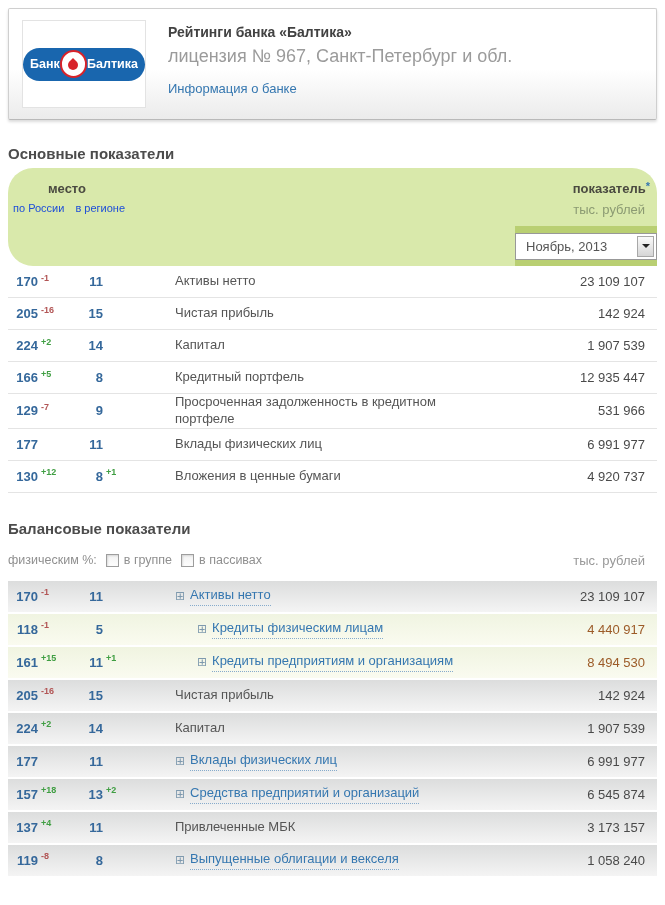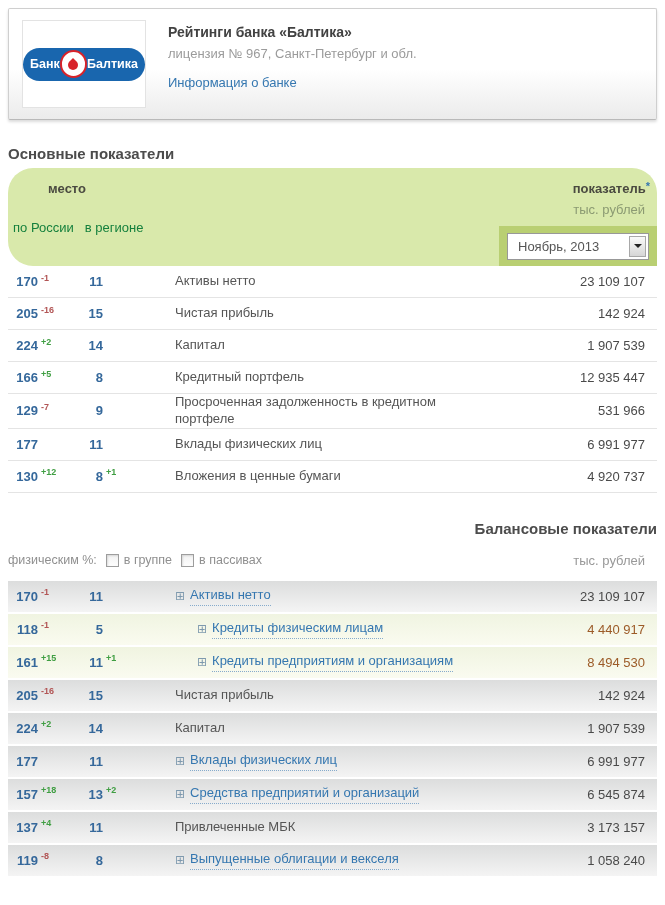--- a/index.html
+++ b/index.html
@@ -15,37 +15,37 @@
     margin:11px 0 0 13px; display:flex; align-items:center; justify-content:center; }
   .logo-pill { width:122px; height:33px; background:#1966ae; border-radius:17px;
     display:flex; align-items:center; justify-content:space-between; padding:0 7px; }
   .logo-txt { color:#fff; font-weight:bold; font-size:12.5px; }
   .logo-circle { width:28px; height:28px; background:#fff; border:2px solid #d8232a;
     border-radius:50%; display:flex; align-items:center; justify-content:center; }
   .logo-flame { width:10px; height:10px; background:#d8232a;
     border-radius:0 50% 50% 50%; transform:rotate(45deg); margin-top:2px; }
   .hmeta { margin:15px 0 0 22px; }
   .htitle { font-size:14px; font-weight:bold; color:#424242; margin-bottom:6px; }
-  .hsub { font-size:13px; color:#9b9b9b; margin-bottom:12px; }
+  .hsub { font-size:18px; color:#9b9b9b; margin-bottom:12px; }
   .hlink { font-size:13px; color:#3577b0; text-decoration:none; cursor:pointer; }
 
   
   .stitle { font-size:15px; font-weight:bold; color:#4c4c4c; margin:25px 0 6px 0; }
-  .stitle.s2 { margin-top:27px; margin-bottom:16px;text-align:right; }
+  .stitle.s2 { margin-top:27px; margin-bottom:16px; }
 
   
   .ghead { position:relative; height:98px; background:#d9e9ab;border-radius:25px; }
   .g-place { position:absolute; top:13px; left:0; width:118px; text-align:center;
     font-weight:bold; font-size:13px; color:#4a4a40; }
-  .g-place-sub { position:absolute; top:52px; left:5px; font-size:13px; color:#15803d; }
+  .g-place-sub { position:absolute; top:34px; left:5px; font-size:11px; color:#1d4ed8; }
   .g-place-sub span { margin-right:11px; }
   .g-ind { position:absolute; top:13px; right:7px; font-weight:bold; font-size:13px; color:#4a4a40; }
   .g-ind .ast { color:#3577b0; font-size:11px; position:relative; top:-3px; }
   .g-units { position:absolute; top:34px; right:12px; font-size:13px; color:#8b9a72; }
-  .g-panel { position:absolute; right:0; bottom:0; width:158px; height:40px; background:#b9cf72;
+  .g-panel { position:absolute; right:0; bottom:0; width:142px; height:40px; background:#b9cf72;
     display:flex; align-items:center; justify-content:center; }
   .select { width:142px; height:27px; background:#fff; border:1px solid #989898;
     display:flex; align-items:center; cursor:pointer; }
   .sel-txt { flex:1; padding-left:10px; font-size:13px; color:#555; }
   .sel-btn { width:17px; height:21px; margin-right:2px; border:1px solid #a8a8a8;
     background:linear-gradient(#fafafa,#d6d6d6); display:flex; align-items:center; justify-content:center; }
   .tri { width:0; height:0; border-left:4px solid transparent; border-right:4px solid transparent;
     border-top:4px solid #222; }
 
   

